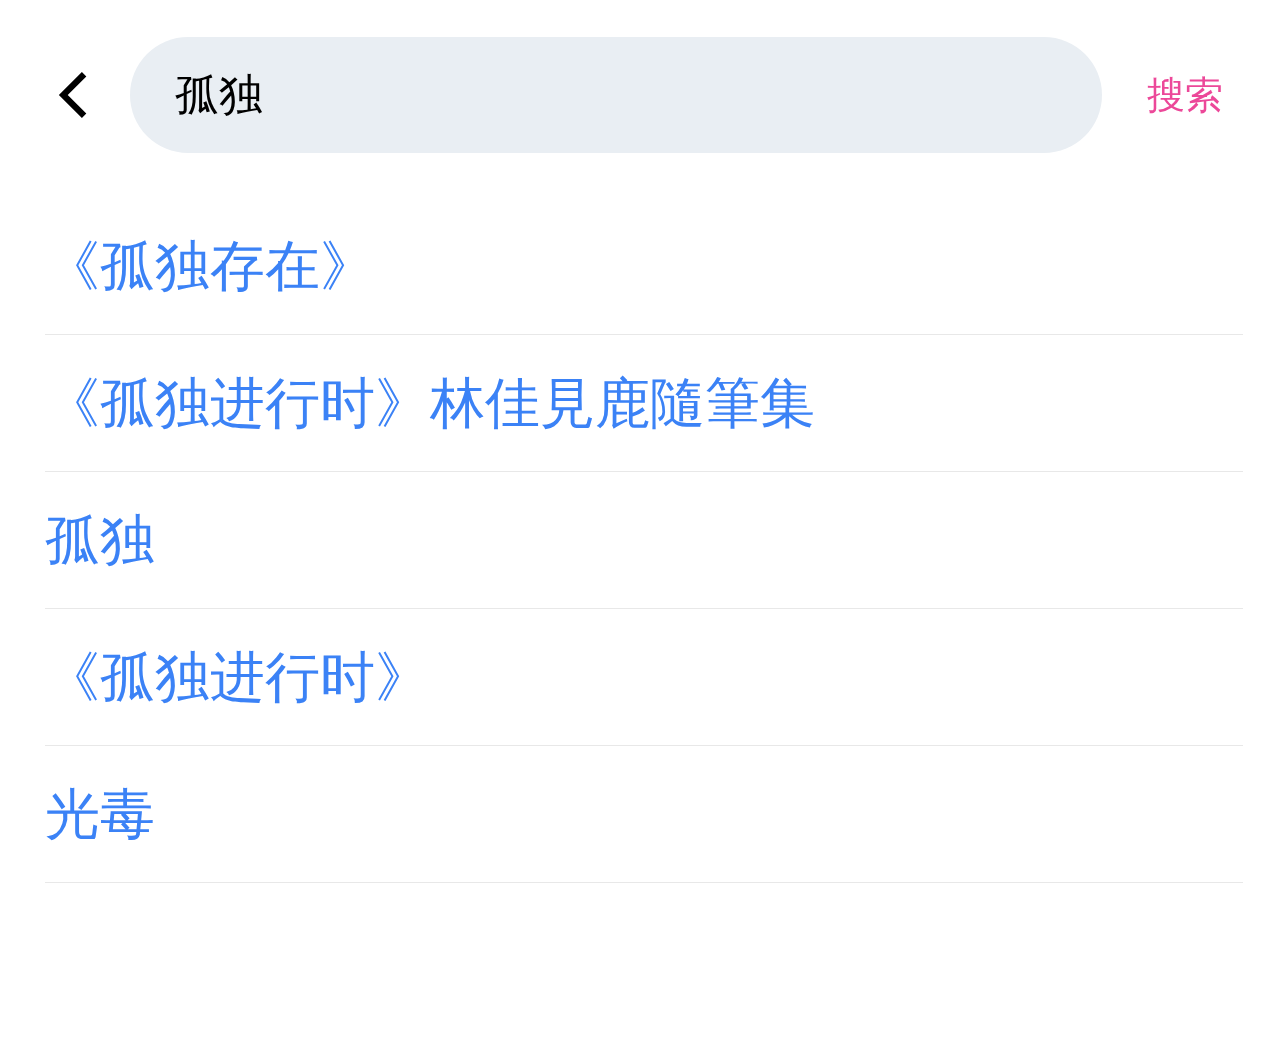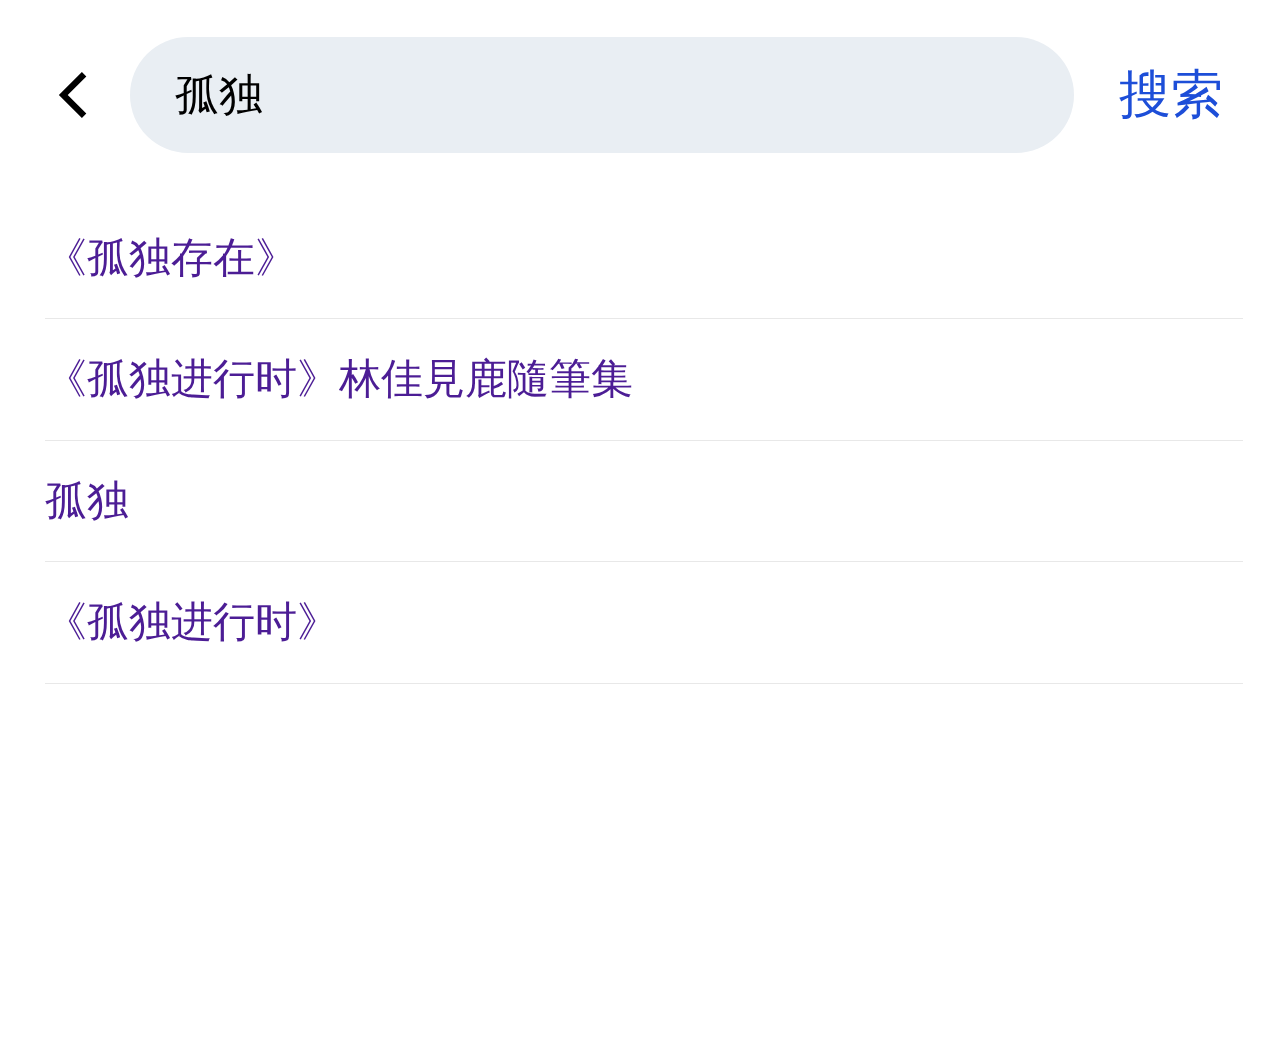--- a/index.html
+++ b/index.html
@@ -45,34 +45,34 @@
     .search-input {
       border: none;
       background: transparent;
       outline: none;
       font-size: 44px;
       color: #000000;
       width: 100%;
       font-family: inherit;
     }
     .search-button {
-      font-size: 52px;
-      color: #1d4ed8;
+      font-size: 38px;
+      color: #ec4899;
       cursor: pointer;
       flex-shrink: 0;
       padding: 0 20px 0 15px;
       text-align: right;
     }
     .results {
       margin-top: 80px;
       padding: 0 45px;
     }
     .result-item {
-      font-size: 42px;
-      color: #4c1d95;
+      font-size: 55px;
+      color: #3b82f6;
       padding: 35px 0;
       border-bottom: 1px solid #e8e8e8;
       cursor: pointer;
       line-height: 1.2;
     }
     .result-item:first-child {
       padding-top: 0;
     }
   </style>
 </head>
@@ -88,13 +88,14 @@
     <input type="text" class="search-input" value="孤独" style="">
   </div>
   <div class="search-button">搜索</div>
 </div>
 
 <div class="results">
   <div class="result-item">《孤独存在》</div>
   <div class="result-item">《孤独进行时》林佳見鹿隨筆集</div>
   <div class="result-item">孤独</div>
   <div class="result-item">《孤独进行时》</div>
+  <div class="result-item">光毒</div>
 </div>
 
 </body></html>

